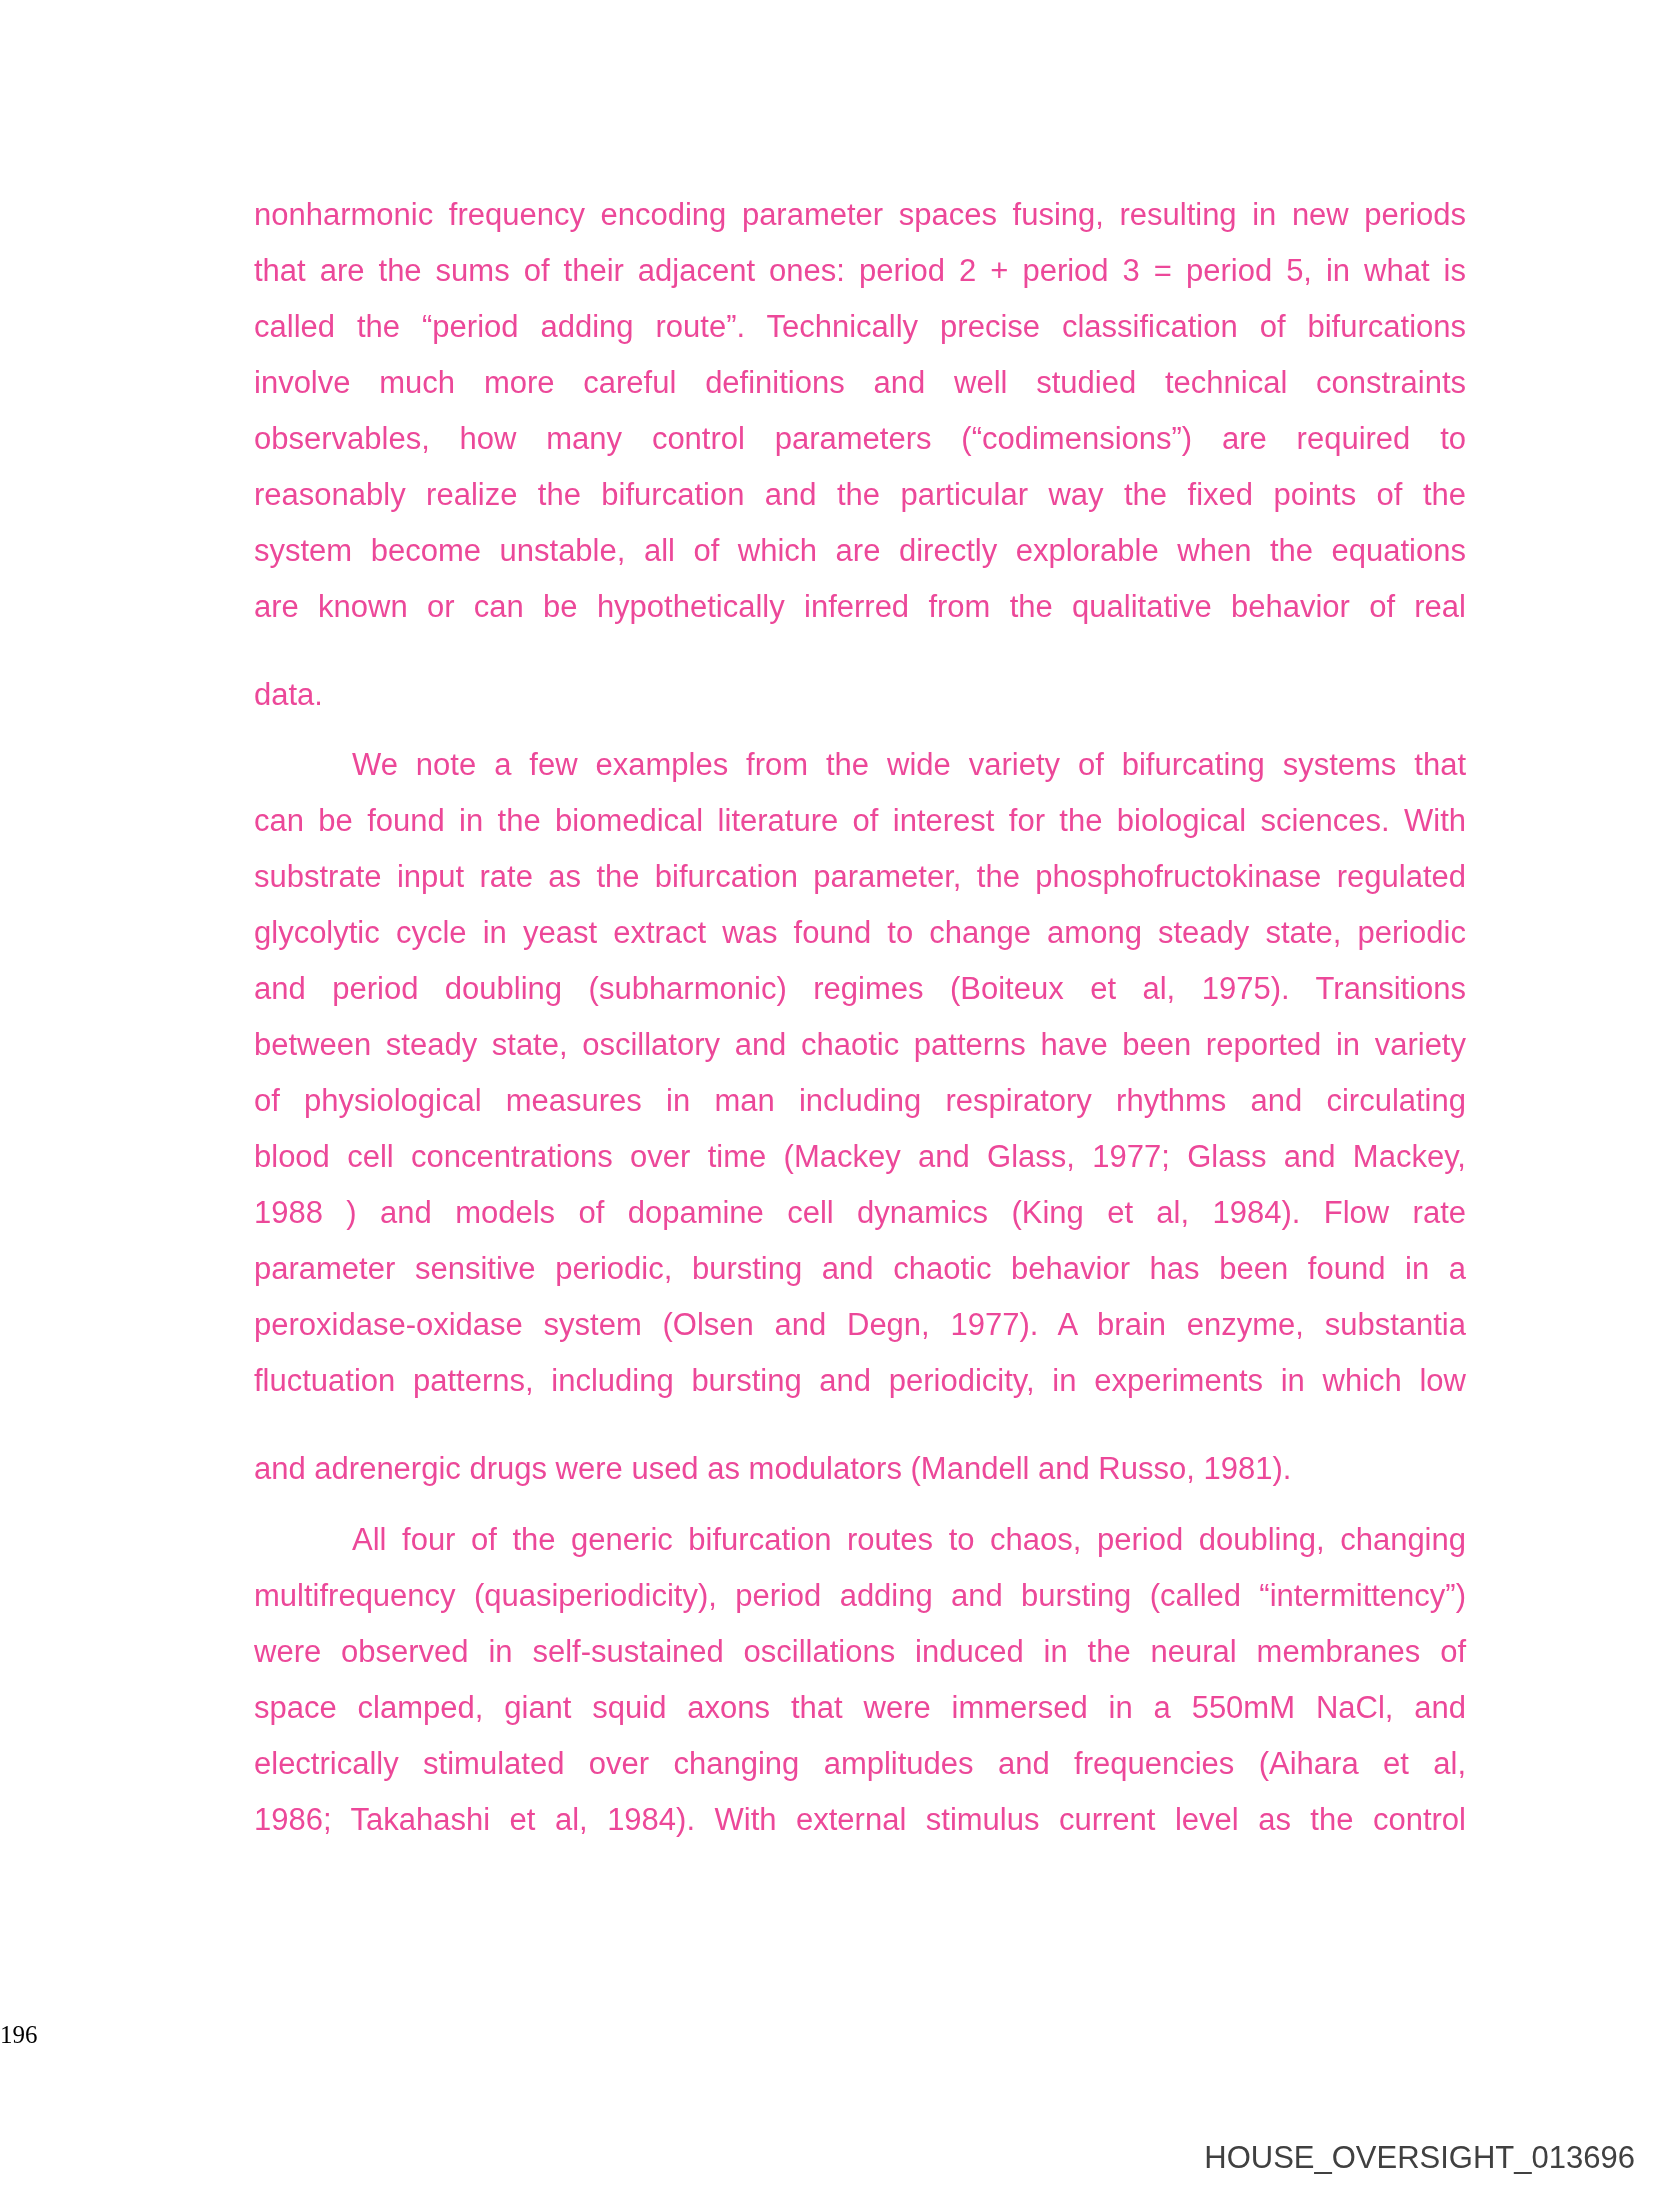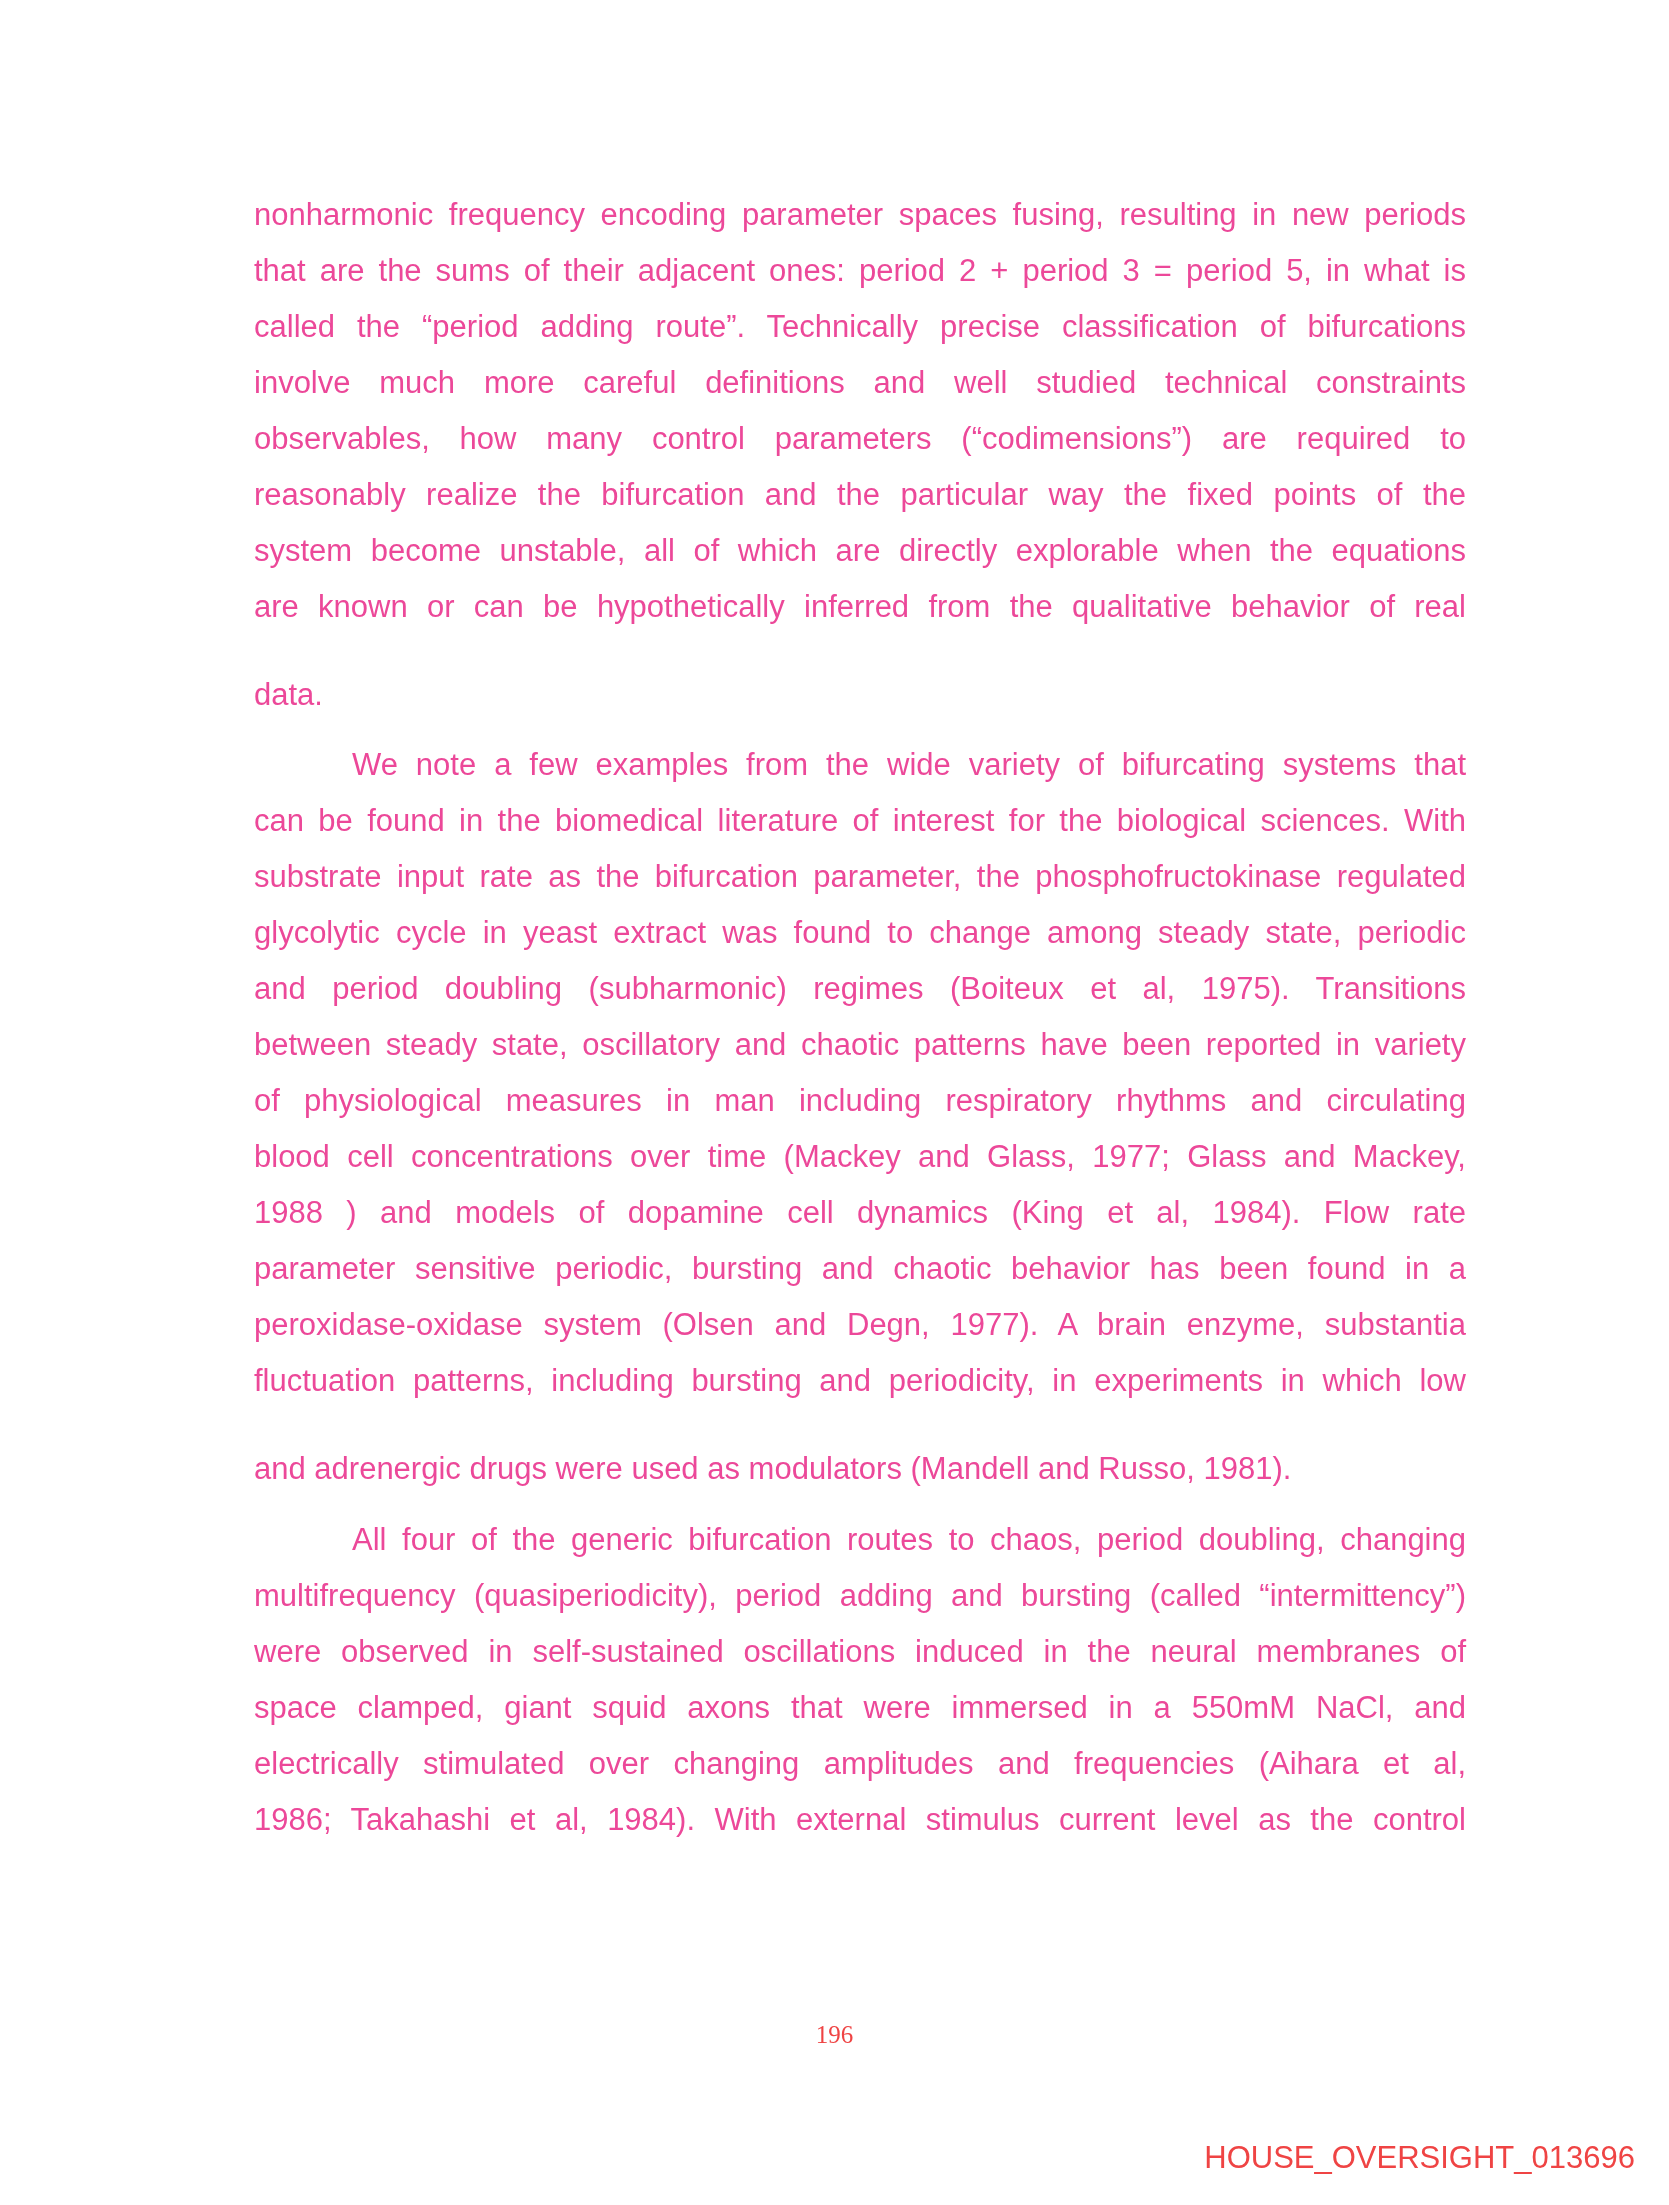--- a/index.html
+++ b/index.html
@@ -50,32 +50,31 @@
       margin-top: 32px;
     }
     .para-gap {
       height: 14.4px;
     }
     .page-number {
       position: absolute;
       left: 0;
       width: 1669px;
       top: 2021px;
-      text-align: center;
       font-family: "Liberation Serif", serif;
       font-size: 25px;
-      color: #ef4444;
+      color: #000000;
     }
     .bates {
       position: absolute;
       right: 34px;
       top: 2140px;
       font-family: "Liberation Sans", sans-serif;
       font-size: 31px;
-      color: #ef4444;
+      color: #404040;
       letter-spacing: 0px;
     }
   </style>
 </head>
 <body>
 
 <div class="page">
   <div class="body-text" id="body-text">
       <div class="para">
         <span class="line">nonharmonic frequency encoding parameter spaces fusing, resulting in new periods</span>

